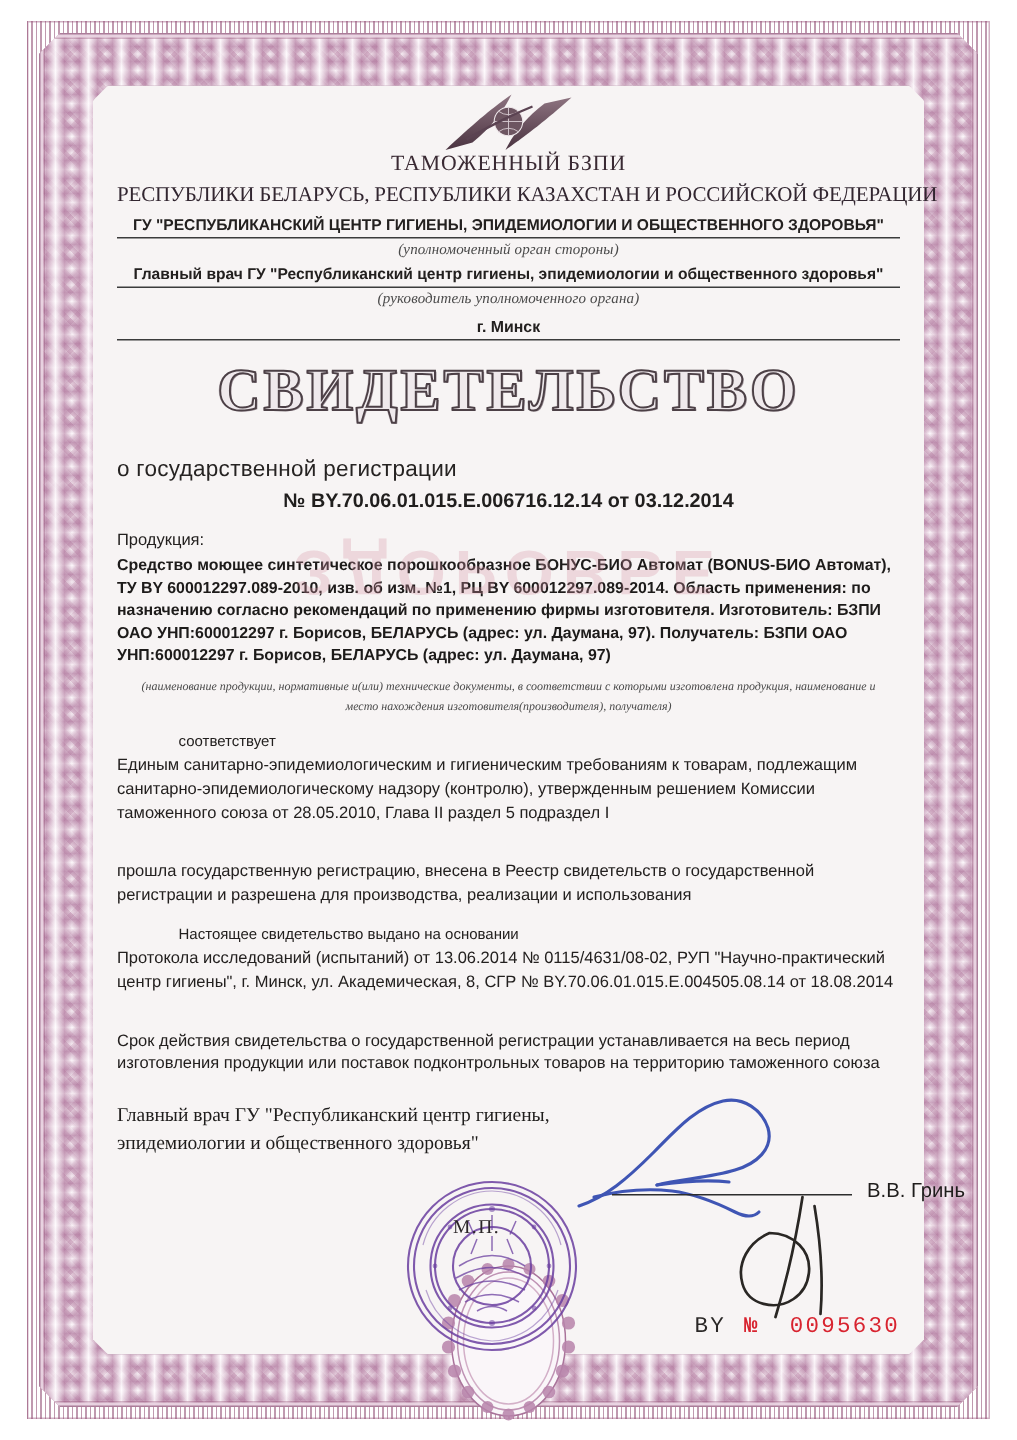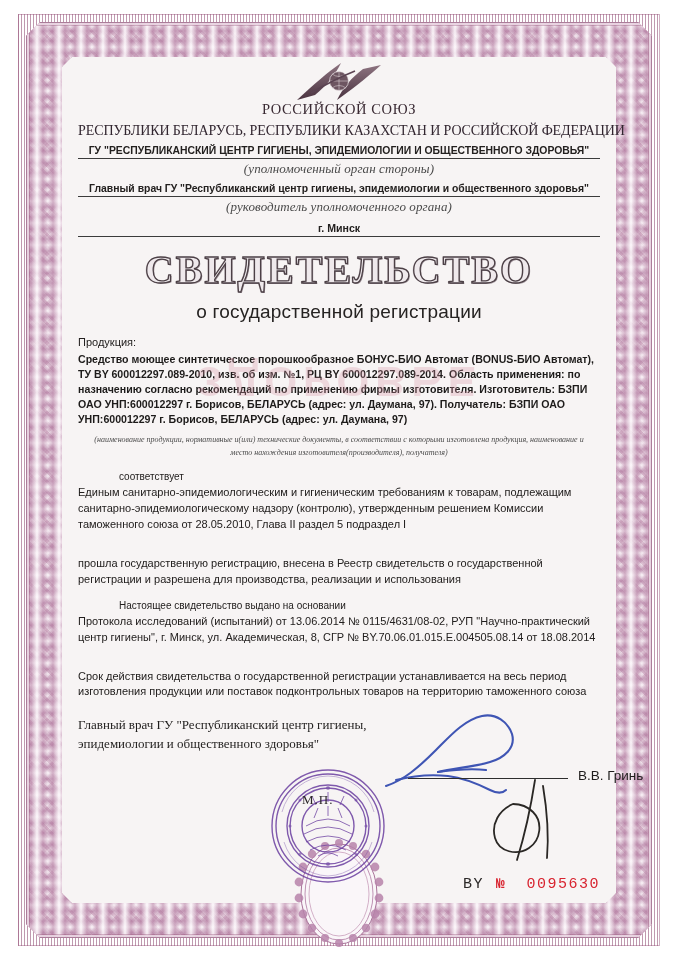--- a/index.html
+++ b/index.html
@@ -172,21 +172,21 @@
   }
   .rule {
     height: 0;
     border-top: 1px solid #3b3b3b;
     margin: 2px 0 0 0;
   }
   .cap {
     text-align: center;
     font-family: "Liberation Serif", serif;
     font-style: italic;
-    font-size: 13px;
+    font-size: 10px;
     color: #4a4a4a;
     margin-top: 2px;
     letter-spacing: .1px;
   }
 
   .city {
     text-align: center;
     font-size: 10.6px;
     font-weight: bold;
     margin-top: 7px;
@@ -201,23 +201,22 @@
     font-size: 40px;
     letter-spacing: 2px;
     color: #efe9ec;
     line-height: 1;
     -webkit-text-stroke: 1.3px #4c4046;
     text-shadow:
       1px 1px 0 rgba(80,60,72,.55),
       -1px 0 0 rgba(120,100,112,.35);
   }
   .cert-sub {
-    text-align: center;
-    font-size: 19px;
-    margin-top: 11px;
+    font-size: 15px;
+    margin-top: 24px;
     color: #262322;
     letter-spacing: .2px;
   }
   .cert-num {
     text-align: center;
     font-size: 13.2px;
     font-weight: bold;
     margin-top: 5px;
     color: #201e1d;
   }
@@ -389,36 +388,37 @@
         </defs>
         <path d="M6 41 C24 24 36 14 50 4 C44 16 36 26 24 36 Z" fill="url(#emGrad)"></path>
         <path d="M90 6 C72 22 60 31 46 41 C52 29 60 19 72 10 Z" fill="url(#emGrad)"></path>
         <circle cx="48" cy="22" r="9.5" fill="#6d5561"></circle>
         <circle cx="48" cy="22" r="9.5" fill="none" stroke="#eee7ea" stroke-width=".7"></circle>
         <path d="M38.6 22 H57.4 M48 12.5 V31.5 M41 15 Q48 20 55 15 M41 29 Q48 24 55 29" fill="none" stroke="#d8ccd2" stroke-width=".6"></path>
         <path d="M20 34 Q44 20 64 12" fill="none" stroke="#5b4352" stroke-width="1.6"></path>
       </svg>
     </div>
 
-    <div class="tu-title">РОССИЙСКОЙ СОЮЗ</div>
+    <div class="tu-title">ТАМОЖЕННЫЙ БЗПИ</div>
     <div class="tu-sub">РЕСПУБЛИКИ БЕЛАРУСЬ, РЕСПУБЛИКИ КАЗАХСТАН И РОССИЙСКОЙ ФЕДЕРАЦИИ</div>
 
     <div class="org-line">ГУ "РЕСПУБЛИКАНСКИЙ ЦЕНТР ГИГИЕНЫ, ЭПИДЕМИОЛОГИИ И ОБЩЕСТВЕННОГО ЗДОРОВЬЯ"</div>
     <div class="rule"></div>
     <div class="cap">(уполномоченный орган стороны)</div>
 
     <div class="org-line">Главный врач ГУ "Республиканский центр гигиены, эпидемиологии и общественного здоровья"</div>
     <div class="rule"></div>
     <div class="cap">(руководитель уполномоченного органа)</div>
 
     <div class="city">г. Минск</div>
     <div class="rule"></div>
 
     <div class="cert-title">СВИДЕТЕЛЬСТВО</div>
     <div class="cert-sub">о государственной регистрации</div>
+    <div class="cert-num">№ BY.70.06.01.015.Е.006716.12.14   от 03.12.2014</div>
 
     <div class="label-prod">Продукция:</div>
     <div class="prod-body">Средство моющее синтетическое порошкообразное БОНУС-БИО Автомат (BONUS-БИО Автомат), ТУ BY 600012297.089-2010, изв. об изм. №1,  РЦ BY 600012297.089-2014. Область применения:  по назначению согласно рекомендаций по применению фирмы изготовителя. Изготовитель: БЗПИ ОАО УНП:600012297 г. Борисов, БЕЛАРУСЬ (адрес: ул. Даумана, 97). Получатель: БЗПИ ОАО УНП:600012297 г. Борисов, БЕЛАРУСЬ (адрес: ул. Даумана, 97)</div>
     <div class="italic-note">(наименование продукции, нормативные и(или) технические документы, в соответствии с которыми изготовлена продукция, наименование и место нахождения изготовителя(производителя), получателя)</div>
 
     <div class="para-label">соответствует</div>
     <div class="para tight">Единым санитарно-эпидемиологическим и гигиеническим требованиям к товарам, подлежащим санитарно-эпидемиологическому надзору (контролю), утвержденным решением Комиссии таможенного союза от 28.05.2010, Глава II раздел 5 подраздел I</div>
 
     <div class="gap-lg"></div>
 

